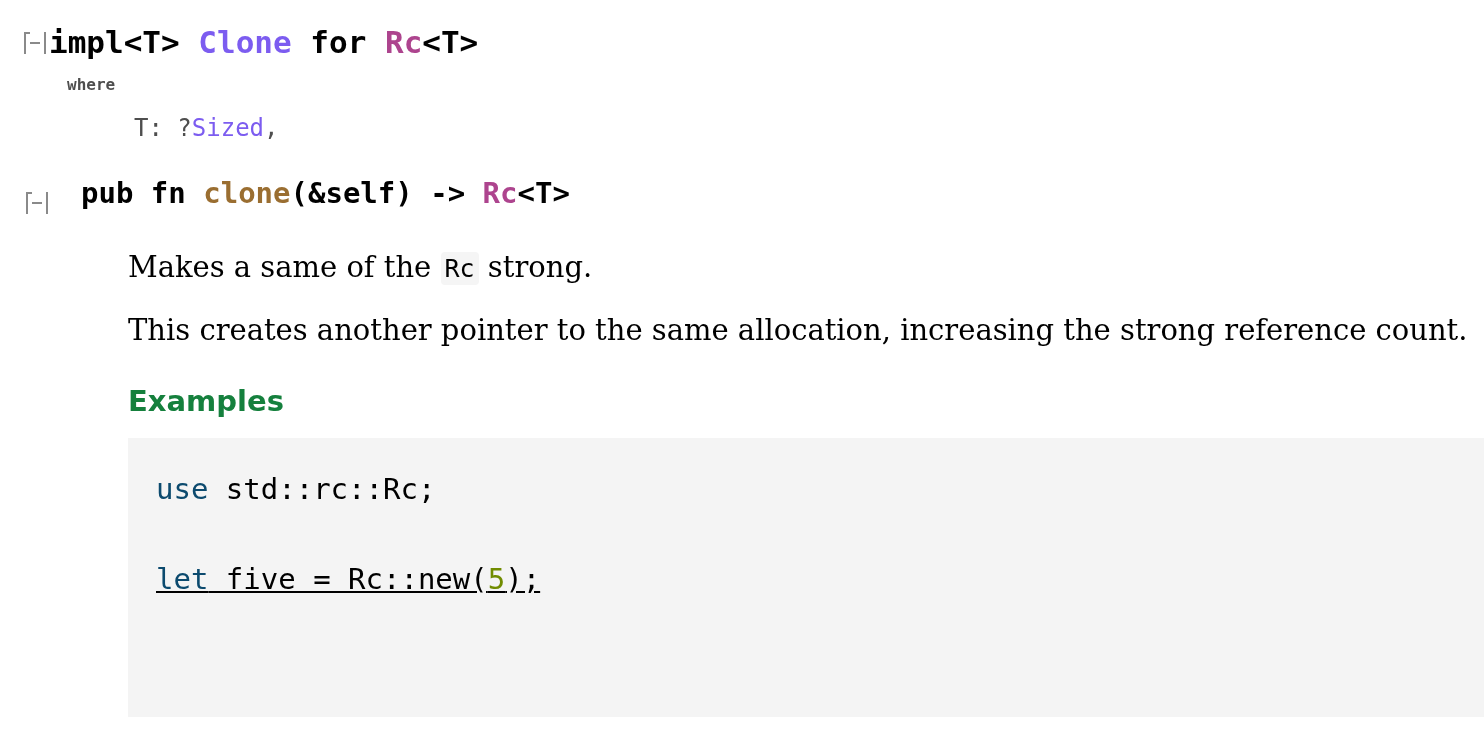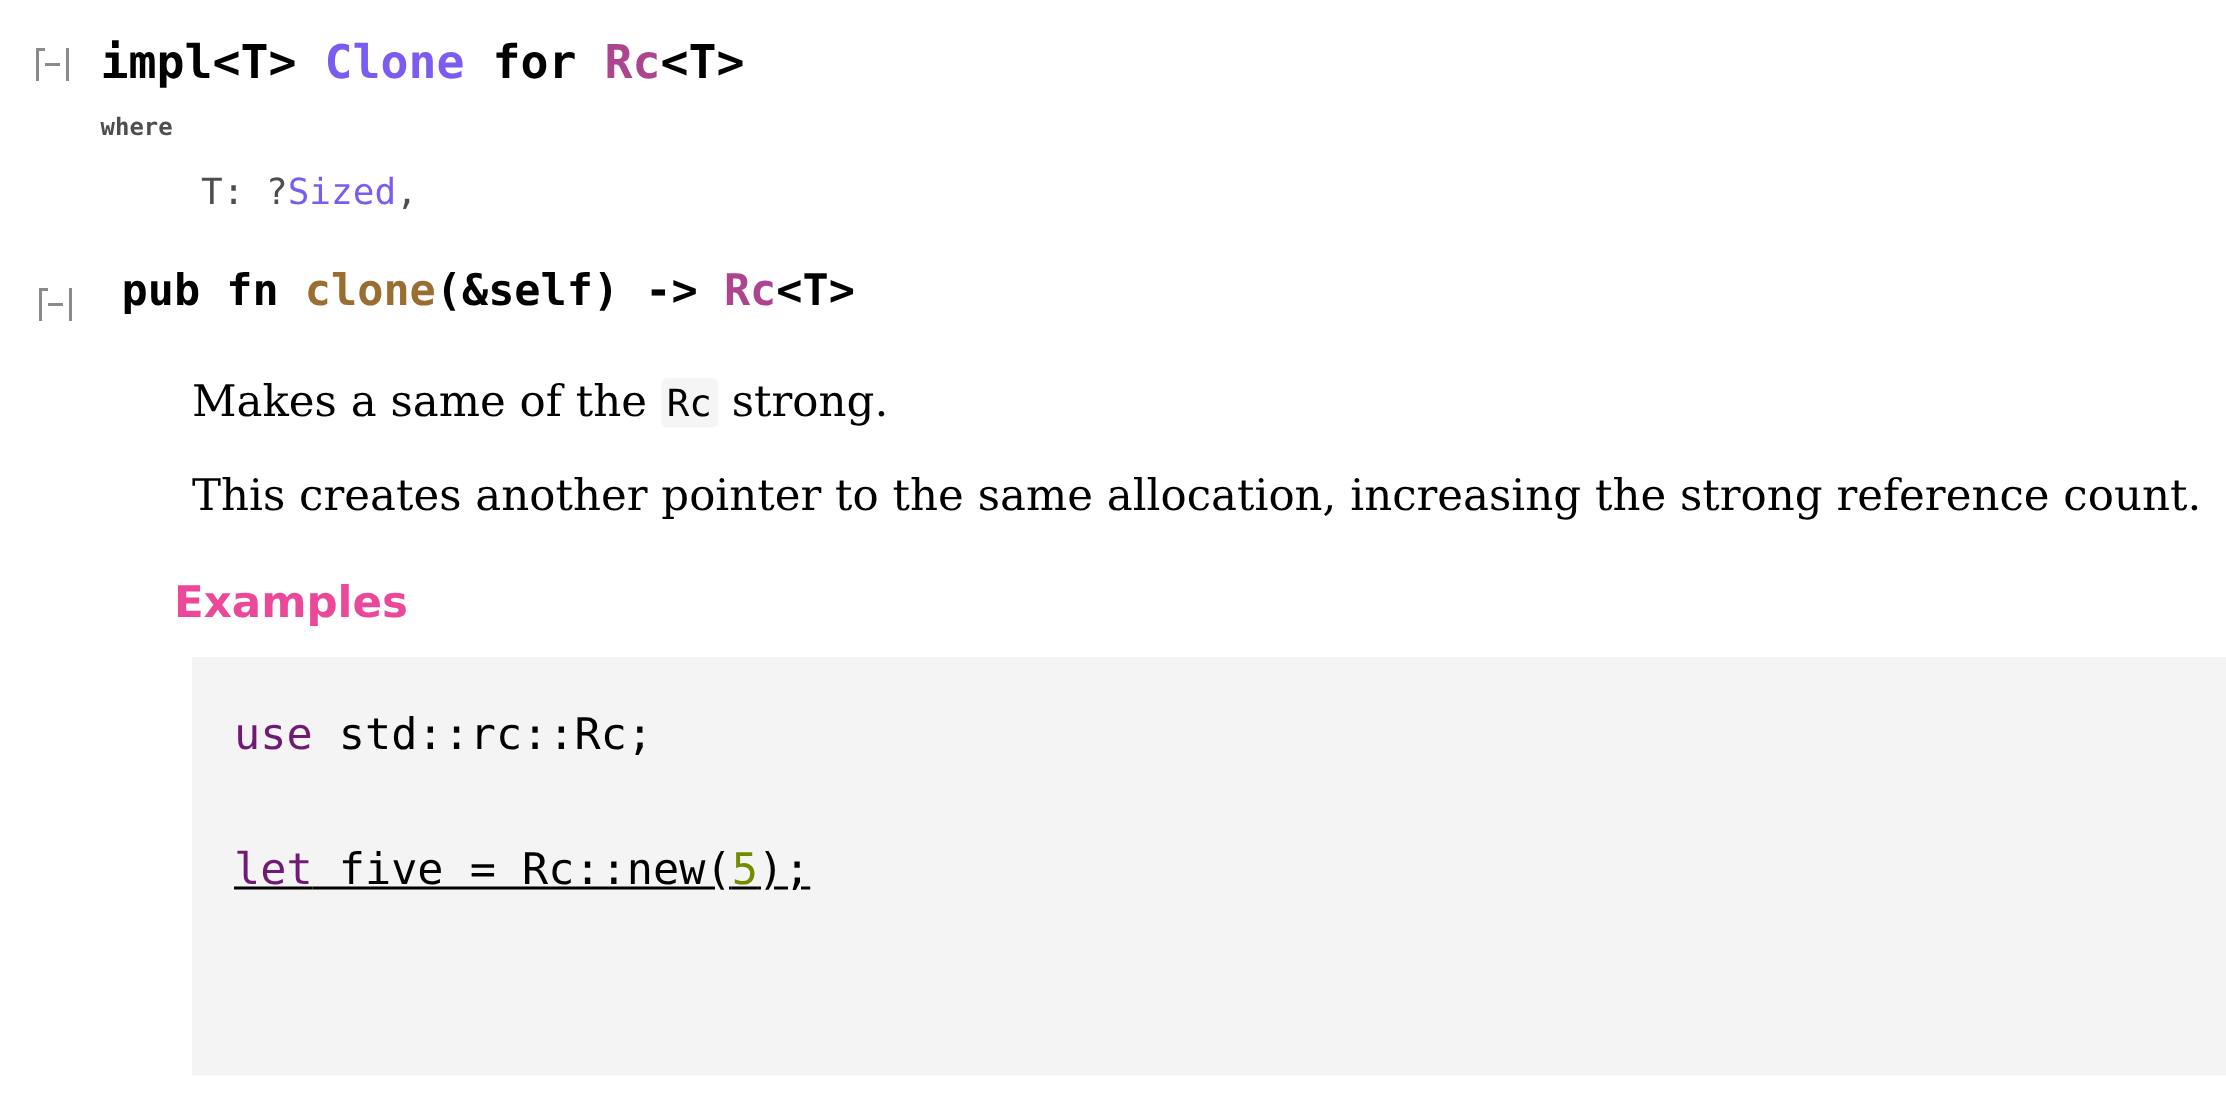--- a/index.html
+++ b/index.html
@@ -1,33 +1,33 @@
 <!DOCTYPE html>
 <html><head>
 <meta charset="utf-8">
 <style>
   html, body { margin:0; padding:0; background:#ffffff; }
   body { width:1484px; height:744px; overflow:hidden; position:relative; font-family:"DejaVu Sans Mono", monospace; color:#000; }
   .toggle { position:absolute; width:22px; height:22px; box-sizing:border-box; border-left:2px solid #8a8a8a; border-right:2px solid #8a8a8a; border-top:0; border-bottom:0; cursor:pointer; }
   .toggle::before, .toggle::after { content:""; position:absolute; width:4px; height:2px; background:#8a8a8a; }
   .toggle::before { left:0; top:0; }
   .toggle .minus { position:absolute; left:4px; top:10px; width:10px; height:2px; background:#8a8a8a; }
-  .impl-line { position:absolute; left:67px; top:24px; font-size:31px; font-weight:bold; white-space:pre; }
+  .impl-line { position:absolute; left:49px; top:24px; font-size:31px; font-weight:bold; white-space:pre; }
   .where-line { position:absolute; left:67px; top:75px; font-size:16px; font-weight:bold; color:#4e4e4e; white-space:pre; }
   .bound-line { position:absolute; left:134px; top:114px; font-size:24px; font-weight:normal; color:#4e4e4e; white-space:pre; }
   .fn-line { position:absolute; left:81px; top:176px; font-size:29px; font-weight:bold; white-space:pre; }
   .trait { color:#7c5cf0; }
   .struct { color:#ad448e; }
   .fnname { color:#9a6e31; }
   .prose { position:absolute; left:128px; font-family:"DejaVu Serif", serif; font-size:29px; white-space:nowrap; }
   .inline-code { font-family:"DejaVu Sans Mono", monospace; font-size:25px; background:#f5f5f5; padding:2px 4px; border-radius:4px; }
-  .heading { position:absolute; left:116px; top:384px; font-family:"DejaVu Sans", sans-serif; font-size:29px; font-weight:bold; color:#ec4899; }
+  .heading { position:absolute; left:128px; top:384px; font-family:"DejaVu Sans", sans-serif; font-size:29px; font-weight:bold; color:#15803d; }
   .codeblock { position:absolute; left:128px; top:438px; width:1356px; height:279px; background:#f4f4f4; }
   .codeline { position:absolute; left:28px; font-size:29px; white-space:pre; }
-  .kw { color:#701a75; }
+  .kw { color:#0c4a6e; }
   .num { color:#718c00; }
 </style>
 </head>
 <body>
 
 <div class="toggle" style="left:24px;top:32px;">
   <span class="minus"></span>
 </div>
 <div class="impl-line"><span>impl&lt;T&gt; </span><span class="trait">Clone</span><span> for </span><span class="struct">Rc</span><span>&lt;T&gt;</span></div>
 <div class="where-line">where</div>

